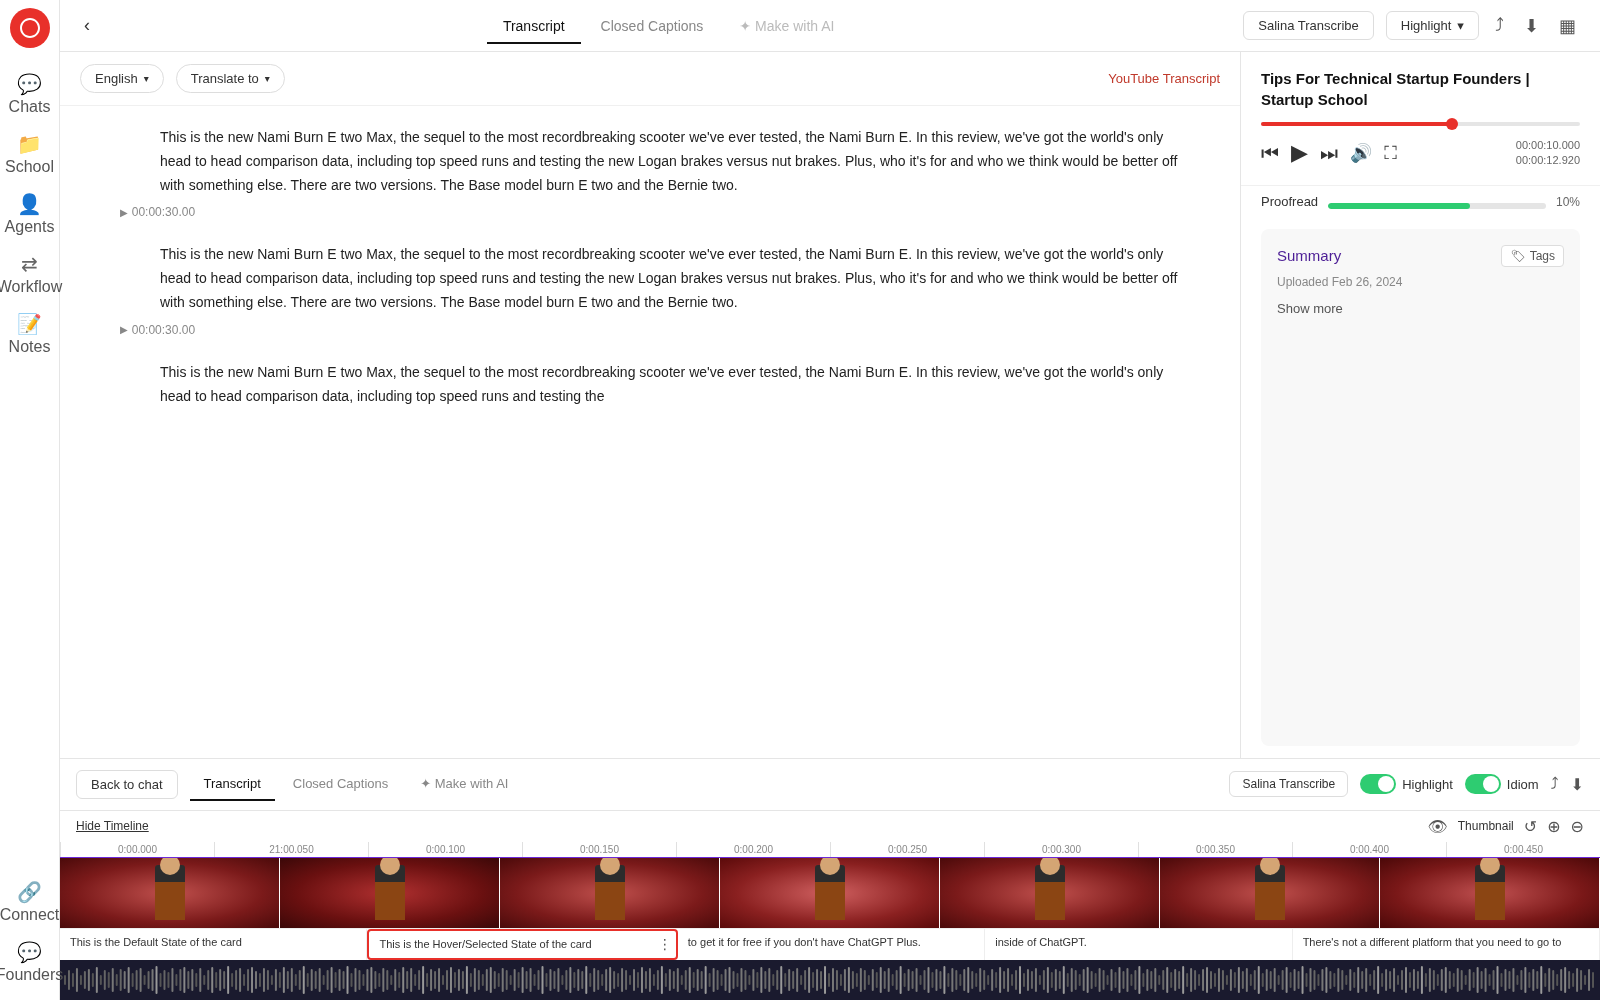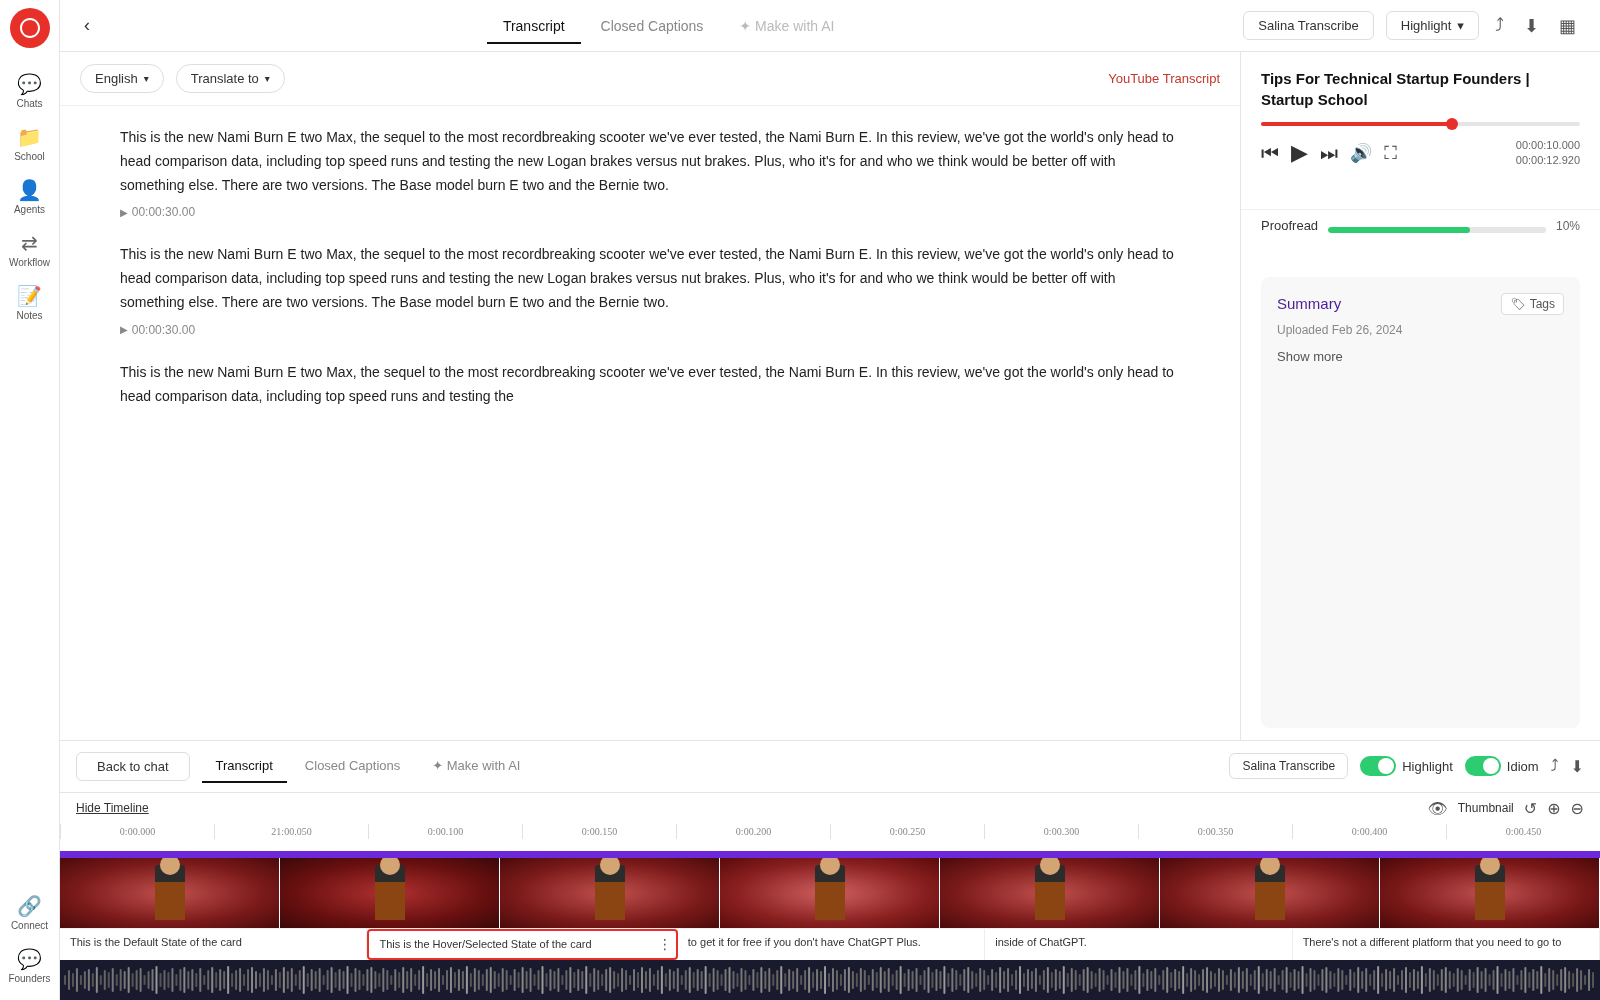--- a/index.html
+++ b/index.html
@@ -24,21 +24,21 @@
       margin-bottom: 16px;
       cursor: pointer;
     }
     .sidebar-logo svg { width: 24px; height: 24px; fill: white; }
     .sidebar-item {
       display: flex; flex-direction: column; align-items: center;
       padding: 8px 4px; cursor: pointer; width: 100%;
       color: #666; font-size: 10px; gap: 2px;
     }
     .sidebar-item .icon { font-size: 20px; }
-    .sidebar-item-label { font-size: 10px; color: #555; }
+    .sidebar-item-label { font-size: 16px; color: #555; }
     .sidebar-bottom { margin-top: auto; }
 
     
     .main { flex: 1; display: flex; flex-direction: column; overflow: hidden; }
 
     
     .topbar {
       background: #fff;
       border-bottom: 1px solid #e5e5e5;
       display: flex; align-items: center;
@@ -81,30 +81,30 @@
       border: 1px solid #ddd; border-radius: 20px; padding: 6px 14px;
       font-size: 13px; cursor: pointer; background: #fff; color: #333;
     }
     .dropdown-btn .chevron { font-size: 10px; }
     .youtube-link { margin-left: auto; color: #c0392b; font-size: 13px; cursor: pointer; text-decoration: none; }
 
     .transcript-content {
       flex: 1; overflow-y: auto; padding: 20px 60px 20px 60px;
     }
     .transcript-block { margin-bottom: 24px; }
-    .transcript-text { font-size: 14px; line-height: 1.7; color: #222; margin-bottom: 8px; }
+    .transcript-text { font-size: 14px; line-height: 1.7; color: #222; margin-bottom: 8px; margin-left: 40px; }
     .transcript-timestamp {
       font-size: 12px; color: #888; cursor: pointer; display: flex; align-items: center; gap: 4px;
     }
     .transcript-timestamp::before { content: '▶'; font-size: 10px; }
 
     
     .right-panel {
       width: 360px; background: #fff; border-left: 1px solid #e5e5e5;
-      display: flex; flex-direction: column; overflow: hidden; flex-shrink: 0; gap: 24px;
+      display: flex; flex-direction: column; overflow: hidden; flex-shrink: 0;
     }
     .right-panel-header { padding: 16px 20px 8px; }
     .right-panel-title { font-size: 15px; font-weight: 600; color: #111; line-height: 1.4; }
     .progress-bar-container { margin: 12px 0 4px; }
     .progress-track { height: 4px; background: #e5e5e5; border-radius: 2px; position: relative; }
     .progress-fill-red { height: 4px; border-radius: 2px; background: #e8302a; }
     .progress-thumb {
       width: 12px; height: 12px; background: #e8302a; border-radius: 50%;
       position: absolute; top: -4px; transform: translateX(-50%);
     }
@@ -137,21 +137,21 @@
     .summary-text { font-size: 13px; color: #444; line-height: 1.6; }
     .show-more-btn { margin-top: 12px; color: #555; font-size: 13px; cursor: pointer; }
 
     
     .bottom-bar {
       background: #fff; border-top: 1px solid #e5e5e5;
       display: flex; align-items: center; gap: 12px;
       padding: 0 16px; height: 52px; flex-shrink: 0;
     }
     .back-to-chat-btn {
-      border: 1px solid #ddd; border-radius: 6px; padding: 6px 20px;
+      border: 1px solid #ddd; border-radius: 6px; padding: 6px 14px;
       font-size: 13px; cursor: pointer; background: #fff; color: #333;
     }
     .bottom-tabs { display: flex; gap: 4px; }
     .bottom-tab {
       padding: 8px 14px; font-size: 13px; cursor: pointer; color: #888;
       border-bottom: 2px solid transparent;
     }
     .bottom-tab.active { color: #111; border-bottom: 2px solid #111; font-weight: 500; }
     .bottom-right { margin-left: auto; display: flex; align-items: center; gap: 12px; }
     .transcribe-btn-sm {
@@ -177,22 +177,22 @@
     .timeline-header {
       display: flex; align-items: center; justify-content: space-between;
       padding: 6px 16px;
     }
     .hide-timeline-btn { font-size: 12px; color: #333; cursor: pointer; text-decoration: underline; }
     .timeline-controls { display: flex; align-items: center; gap: 10px; }
     .timeline-ctrl-btn { font-size: 16px; cursor: pointer; color: #555; }
     .thumbnail-label { font-size: 12px; color: #333; }
 
     .timeline-ruler {
-      display: flex; align-items: center; padding: 0 0 12px 0;
-      border-bottom: 7px solid #6d28d9; overflow: hidden; font-family: Liberation Serif, serif;
+      display: flex; align-items: center; padding: 0 0 0 0;
+      border-bottom: 1px solid #6d28d9; overflow: hidden;
     }
     .ruler-tick { flex: 1; text-align: center; font-size: 10px; color: #888; padding: 2px 0; border-left: 1px solid #e0e0e0; }
 
     .timeline-frames {
       display: flex; height: 70px; overflow: hidden;
     }
     .frame-item {
       flex: 1; display: flex; flex-direction: column; justify-content: flex-end;
       position: relative; border-right: 1px solid rgba(255,255,255,0.3);
     }

